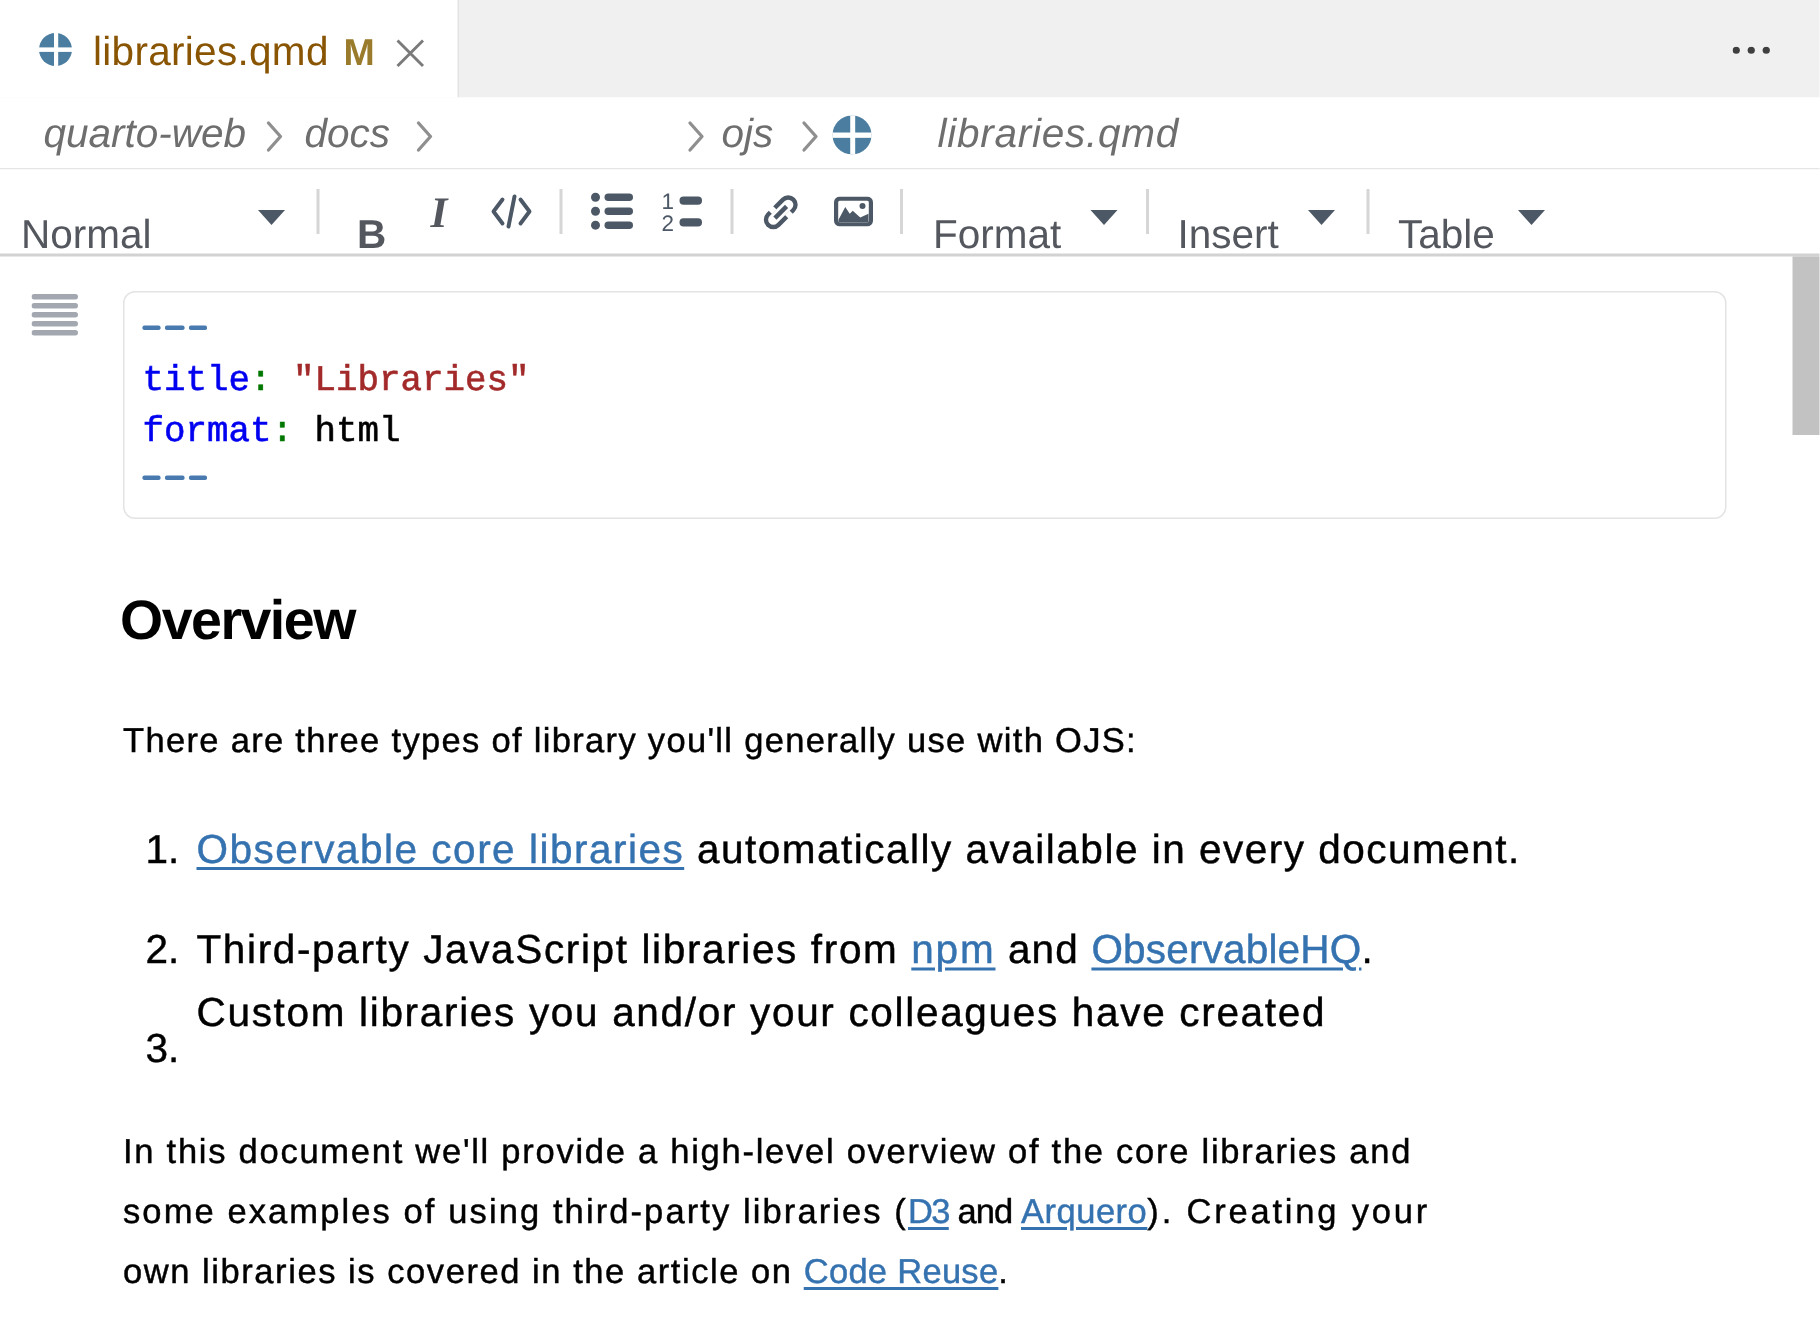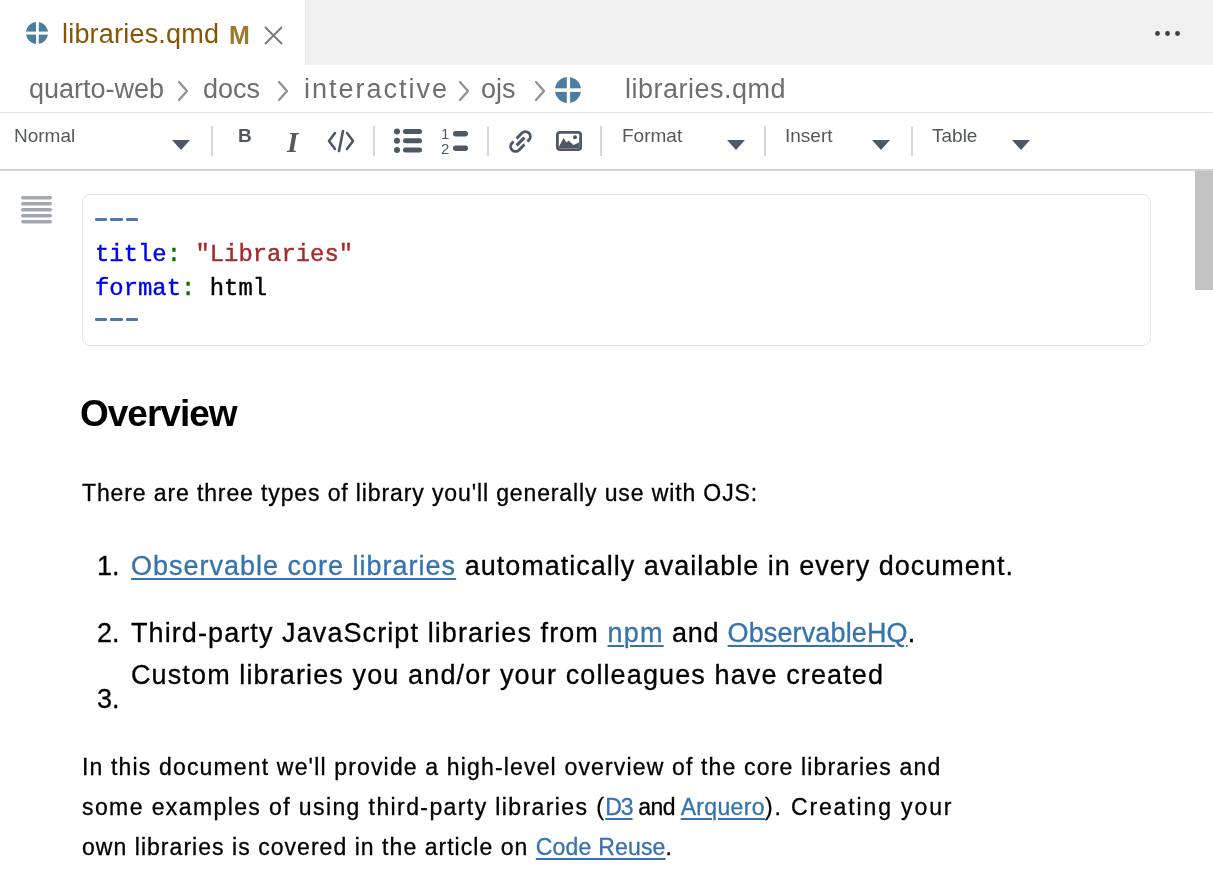--- a/index.html
+++ b/index.html
@@ -9,25 +9,25 @@
 
 #tabbar { position:absolute; left:0; top:0; width:1213px; height:65px; background:#f0f0f0; }
 #tab { position:absolute; left:0; top:0; width:306px; height:65px; background:#ffffff;
   border-right:1px solid #e3e3e3; }
 #tabname { position:absolute; left:62px; top:19px; font-size:27px; letter-spacing:0.2px;
   color:#895503; }
 #tabM { position:absolute; left:229px; top:21px; font-size:25px; font-weight:bold; color:#9a7b2c; }
 
 #crumbs { position:absolute; left:0; top:65px; width:1213px; height:48px; background:#fff;
   border-bottom:1px solid #e5e5e5; font-size:27px; color:#6e6e6e; }
-#crumbs span.t { position:absolute; top:9px; }
+#crumbs span.t { position:absolute; top:9px;font-style:italic; }
 
 #toolbar { position:absolute; left:0; top:113px; width:1213px; height:58px; background:#fff;
   border-bottom:2px solid #d2d2d2; }
-.tbtxt { position:absolute; top:12px; font-size:19px; color:#54585e; }
+.tbtxt { position:absolute; top:28px; font-size:27px; color:#54585e; }
 .tsep { position:absolute; top:13px; width:2px; height:30px; background:#d6d6d6; }
 .caret { position:absolute; width:0; height:0; border-left:9px solid transparent;
   border-right:9px solid transparent; border-top:10px solid #4d5866; }
 
 #thumb { position:absolute; left:1195px; top:171px; width:18px; height:119px; background:#c2c2c2; }
 
 #codebox { position:absolute; left:82px; top:194px; width:1069px; height:152px;
   border:1px solid #e3e3e3; border-radius:8px; background:#fff; }
 #code { position:absolute; left:95px; top:205px; font-family:"Liberation Mono", monospace;
   font-size:23.9px; line-height:33.4px; white-space:pre; color:#000; -webkit-text-stroke:0.4px currentColor; }
@@ -64,21 +64,20 @@
 </div>
 <div id="crumbs">
   <span class="t" style="left:29px">quarto-web</span>
   <svg class="abs" style="left:176px;top:15px" width="14" height="22" viewBox="0 0 14 22">
       <path d="M3 2 L11 11 L3 20" fill="none" stroke="#8f8f8f" stroke-width="2.2" stroke-linejoin="round" stroke-linecap="round"></path>
     </svg>
   <span class="t" style="left:203px">docs</span>
   <svg class="abs" style="left:276px;top:15px" width="14" height="22" viewBox="0 0 14 22">
       <path d="M3 2 L11 11 L3 20" fill="none" stroke="#8f8f8f" stroke-width="2.2" stroke-linejoin="round" stroke-linecap="round"></path>
     </svg>
-  <span class="t" style="left:304px; letter-spacing:2px">interactive</span>
   <svg class="abs" style="left:457px;top:15px" width="14" height="22" viewBox="0 0 14 22">
       <path d="M3 2 L11 11 L3 20" fill="none" stroke="#8f8f8f" stroke-width="2.2" stroke-linejoin="round" stroke-linecap="round"></path>
     </svg>
   <span class="t" style="left:481px">ojs</span>
   <svg class="abs" style="left:533px;top:15px" width="14" height="22" viewBox="0 0 14 22">
       <path d="M3 2 L11 11 L3 20" fill="none" stroke="#8f8f8f" stroke-width="2.2" stroke-linejoin="round" stroke-linecap="round"></path>
     </svg>
   <svg class="abs" style="left:555px;top:12px" width="26" height="26" viewBox="0 0 22 22">
     <circle cx="11" cy="11" r="11" fill="#4a7d9f"></circle>
     <rect x="10" y="0" width="2.8" height="22" fill="#fff"></rect>

